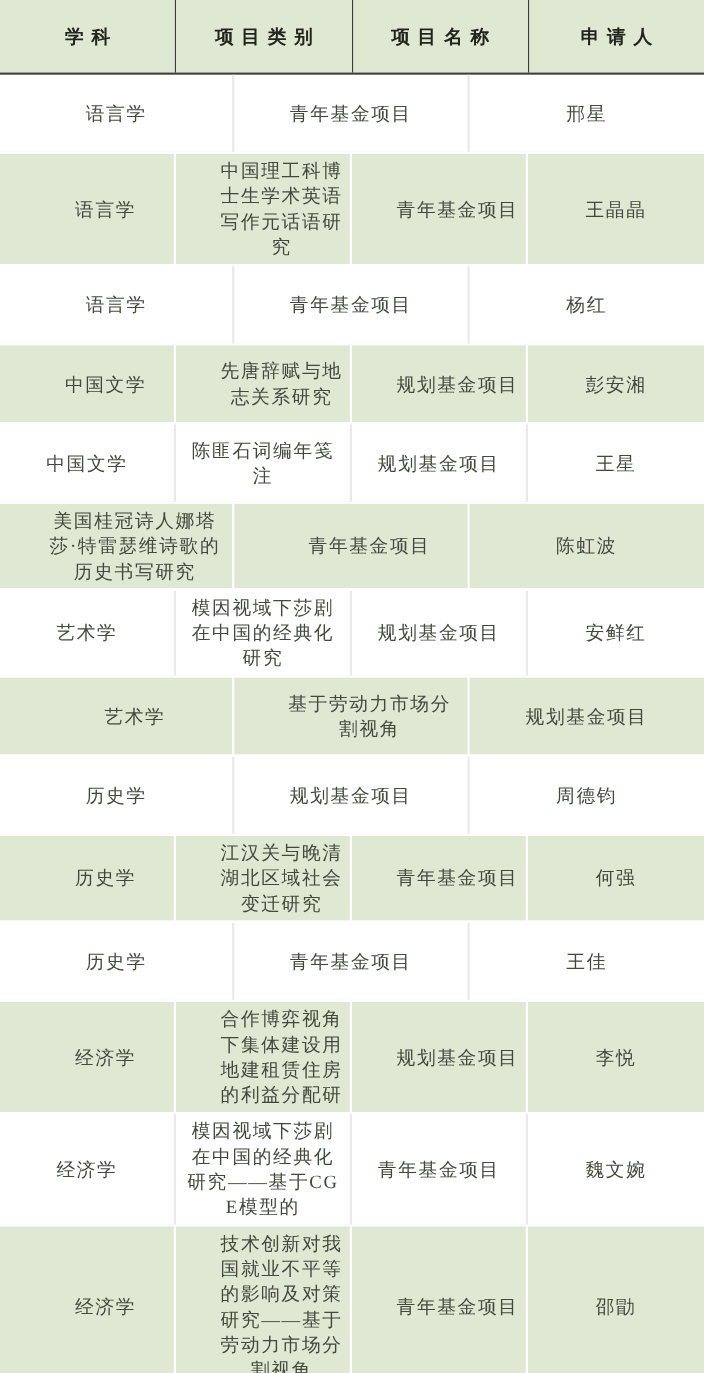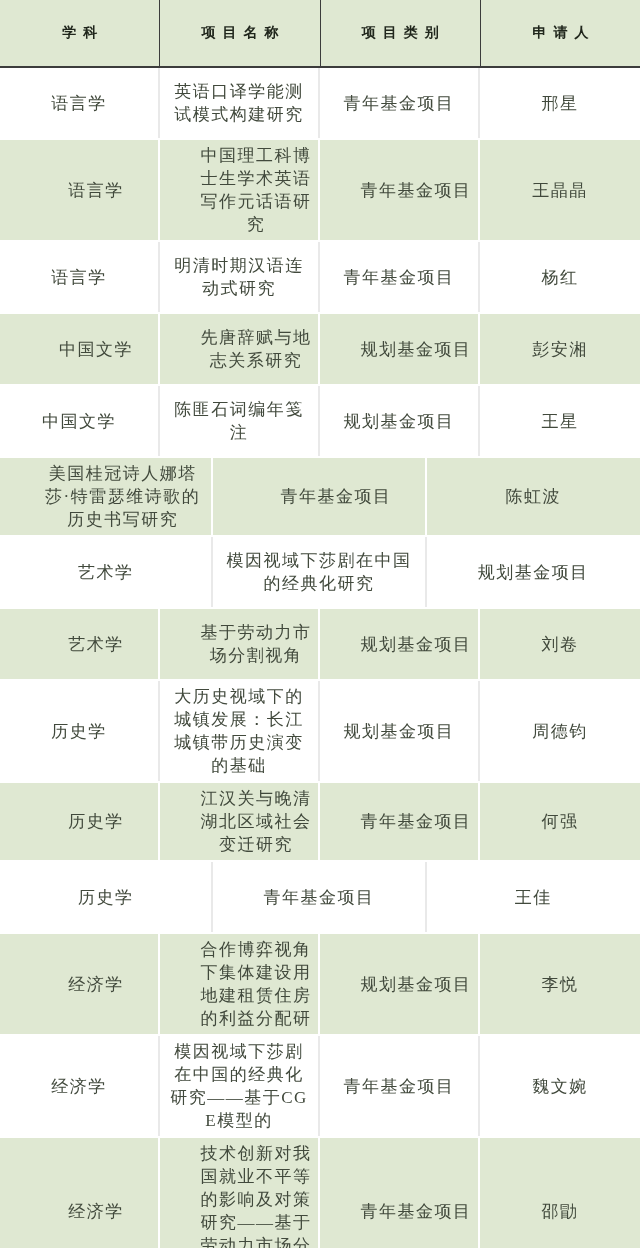--- a/index.html
+++ b/index.html
@@ -22,21 +22,21 @@
   .header-row{
     display:flex;
     background:var(--green);
     border-bottom:2px solid var(--header-border);
     height:66px;
   }
   .hcell{
     flex:1 1 25%;
     display:flex;align-items:center;justify-content:center;
     font-weight:bold;
-    font-size:14px;
+    font-size:17px;
     letter-spacing:7px;
     text-indent:7px; 
     color:var(--header-text);
   }
   .hcell:not(:last-child){border-right:1px solid var(--header-border);}
 
   
   .row{
     display:flex;
     border-top:2px solid var(--divider-white);
@@ -58,43 +58,41 @@
   }
   .row .cell:not(:last-child){border-right:2px solid var(--divider-gray);}
   .row.green .cell:not(:last-child){border-right:2px solid var(--divider-white);padding-left:40px;}
 </style>
 </head>
 <body>
 
 <div class="table">
   <div class="header-row">
     <div class="hcell">学科</div>
+    <div class="hcell">项目类别</div>
     <div class="hcell">项目名称</div>
-    <div class="hcell">项目类别</div>
     <div class="hcell">申请人</div>
   </div>
 
   <div id="table-body">
   <div class="row white">
     <div class="cell">语言学</div>
-    <div class="cell">英语口译学能测试模式构建研究</div>
     <div class="cell">青年基金项目</div>
     <div class="cell">邢星</div>
   </div>
 
   <div class="row green">
     <div class="cell">语言学</div>
     <div class="cell">中国理工科博士生学术英语写作元话语研究</div>
     <div class="cell">青年基金项目</div>
     <div class="cell">王晶晶</div>
   </div>
 
   <div class="row white">
     <div class="cell">语言学</div>
-    <div class="cell">明清时期汉语连动式研究</div>
     <div class="cell">青年基金项目</div>
     <div class="cell">杨红</div>
   </div>
 
   <div class="row green">
     <div class="cell">中国文学</div>
     <div class="cell">先唐辞赋与地志关系研究</div>
     <div class="cell">规划基金项目</div>
     <div class="cell">彭安湘</div>
   </div>
@@ -109,32 +107,31 @@
   <div class="row green">
     <div class="cell">美国桂冠诗人娜塔莎·特雷瑟维诗歌的历史书写研究</div>
     <div class="cell">青年基金项目</div>
     <div class="cell">陈虹波</div>
   </div>
 
   <div class="row white">
     <div class="cell">艺术学</div>
     <div class="cell">模因视域下莎剧在中国的经典化研究</div>
     <div class="cell">规划基金项目</div>
+    <div class="cell">安鲜红</div>
   </div>
 
   <div class="row green">
     <div class="cell">艺术学</div>
     <div class="cell">基于劳动力市场分割视角</div>
     <div class="cell">规划基金项目</div>
-    <div class="cell">刘卷</div>
   </div>
 
   <div class="row white">
     <div class="cell">历史学</div>
-    <div class="cell">大历史视域下的城镇发展：长江城镇带历史演变的基础</div>
     <div class="cell">规划基金项目</div>
     <div class="cell">周德钧</div>
   </div>
 
   <div class="row green">
     <div class="cell">历史学</div>
     <div class="cell">江汉关与晚清湖北区域社会变迁研究</div>
     <div class="cell">青年基金项目</div>
     <div class="cell">何强</div>
   </div>

